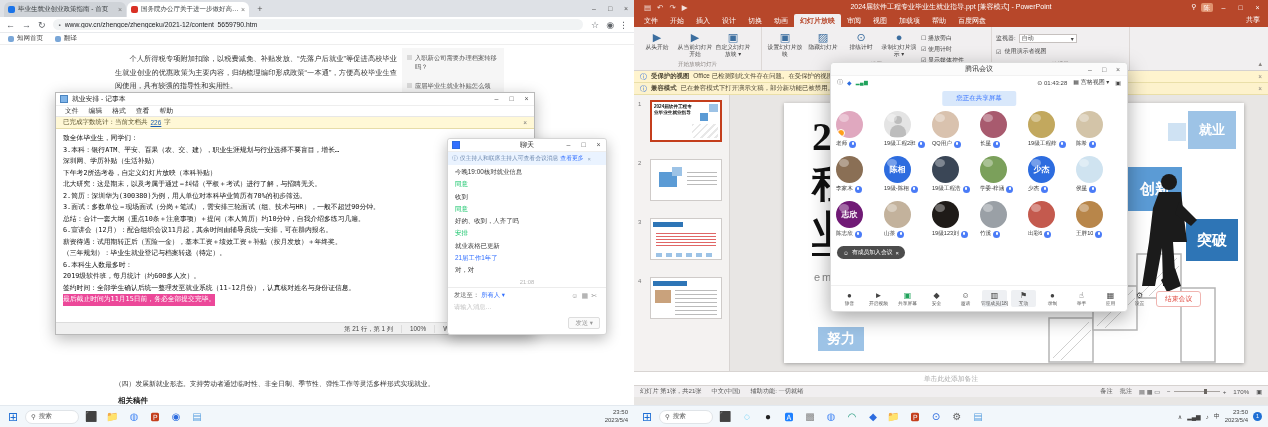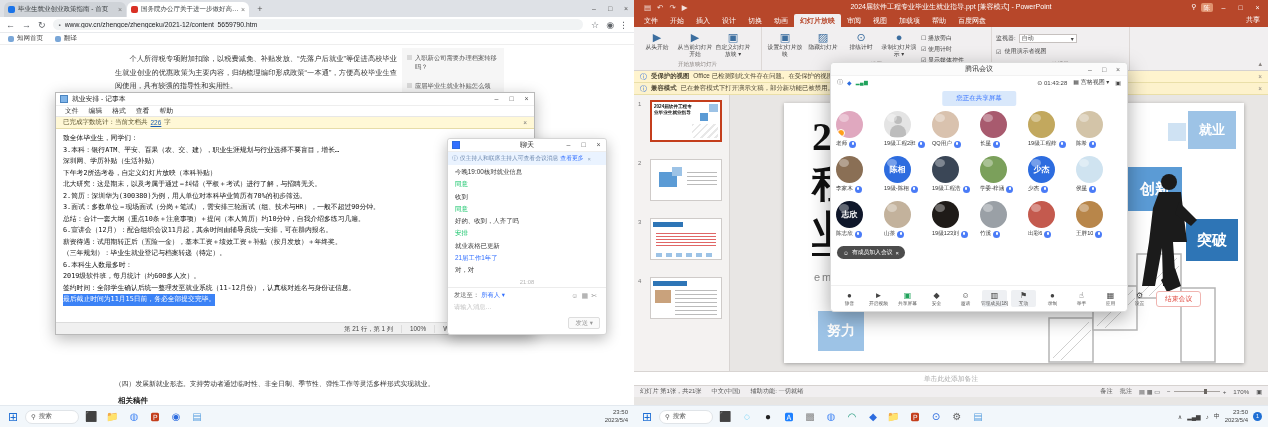--- a/index.html
+++ b/index.html
@@ -43,21 +43,21 @@
   
   #notepad{left:55px;top:92px;width:480px;height:243px}
   .npicon{width:8px;height:8px;background:#7fb4e8;border:1px solid #4a84c0;margin-right:4px}
   .npmenus{height:11px;display:flex;align-items:center;border-bottom:1px solid #e7e7e7;padding:0 4px}
   .npmenus span{font-size:6.8px;color:#333;padding:0 5px}
   .npinfo{height:12px;background:#fff8d6;border-bottom:1px solid #e6dca8;display:flex;align-items:center;padding:0 7px;font-size:6.5px;color:#5c5330}
   .npinfo .val{text-decoration:underline;color:#1a5fb4;margin:0 3px}
   .npinfo .close{margin-left:auto;color:#777}
   .npbody{position:absolute;top:37px;left:0;right:0;bottom:12px;padding:3px 7px;overflow:hidden;font-family:"DejaVu Sans Mono","Liberation Mono",monospace}
   .npline{font-size:6.8px;line-height:11.5px;white-space:nowrap;color:#111}
-  .npline.sel{background:#3b82f6;color:#fff;width:max-content}
+  .npline.sel{background:#ec4899;color:#fff;width:max-content}
   .npstatus{position:absolute;bottom:0;left:0;right:0;height:12px;background:#f0f0f0;border-top:1px solid #dcdcdc;display:flex;align-items:center;font-size:6.3px;color:#444}
   .npstatus div{padding:0 8px;border-left:1px solid #dcdcdc;height:8px;line-height:8px}
   .npstatus div:first-child{border-left:none;margin-left:auto}
 
   
   #chat{left:447px;top:138px;width:160px;height:197px;border-radius:3px;z-index:6;border-color:#d5d5d5}
   .chatbanner{height:13px;background:#eaf3ff;display:flex;align-items:center;padding:0 4px;font-size:5.8px;color:#6b87ad;gap:2px}
   .chatbanner .lnk{color:#3370ff;flex:none}
   .chatbanner .bx{color:#8aa0bd;margin-left:2px}
   .chatbanner .btext{white-space:nowrap;overflow:hidden;text-overflow:ellipsis}
@@ -554,21 +554,21 @@
         <div class="stitle">
           <div>2024届软件工</div>
           <div>程专业毕业生就</div>
           <div><span class="u">业指导</span></div>
         </div>
         <div class="ssub">employment guidance</div>
         <div class="blk" style="right:8px;top:8px;width:48px;height:38px;background:#9dc3e6;font-size:13px">就业</div>
         <div class="blk" style="right:62px;top:64px;width:54px;height:44px;background:#5b9bd5;font-size:15px">创新</div>
         <div class="blk" style="right:6px;top:116px;width:52px;height:42px;background:#2e75b6;font-size:15px">突破</div>
         <div class="blk" style="left:96px;bottom:62px;width:50px;height:38px;background:#5b9bd5;font-size:14px">成长</div>
-        <div class="blk" style="left:34px;bottom:12px;width:46px;height:40px;background:#9dc3e6;font-size:14px">努力</div>
+        <div class="blk" style="left:34px;bottom:12px;width:46px;height:24px;background:#9dc3e6;font-size:14px">努力</div>
         <svg class="stairs-svg" width="175" height="195" viewBox="0 0 175 195">
           <g fill="#fff" stroke="#b5b5b5" stroke-width="1.5">
             <rect x="8" y="150" width="44" height="44"></rect>
             <rect x="52" y="118" width="44" height="44"></rect>
             <rect x="96" y="86" width="44" height="44"></rect>
             <rect x="140" y="120" width="34" height="74"></rect>
           </g>
           <g stroke="#d0d0d0" stroke-width="1">
             <line x1="12" y1="190" x2="48" y2="154"></line>
               <line x1="20" y1="192" x2="50" y2="162"></line>
@@ -759,21 +759,21 @@
               <span class="shine"></span>
               <span class="av-text"></span>
             </div>
             <div class="prow">
               <span class="pname">侯星</span>
               <span class="mic"></span>
             </div>
           </div>
         
           <div class="ptile">
-            <div class="avatar" style="background: #0f172a;">
+            <div class="avatar" style="background: #701a75;">
               <span class="shine"></span>
               <span class="av-text">志欣</span>
             </div>
             <div class="prow">
               <span class="pname">陈志欣</span>
               <span class="mic"></span>
             </div>
           </div>
         
           <div class="ptile">

